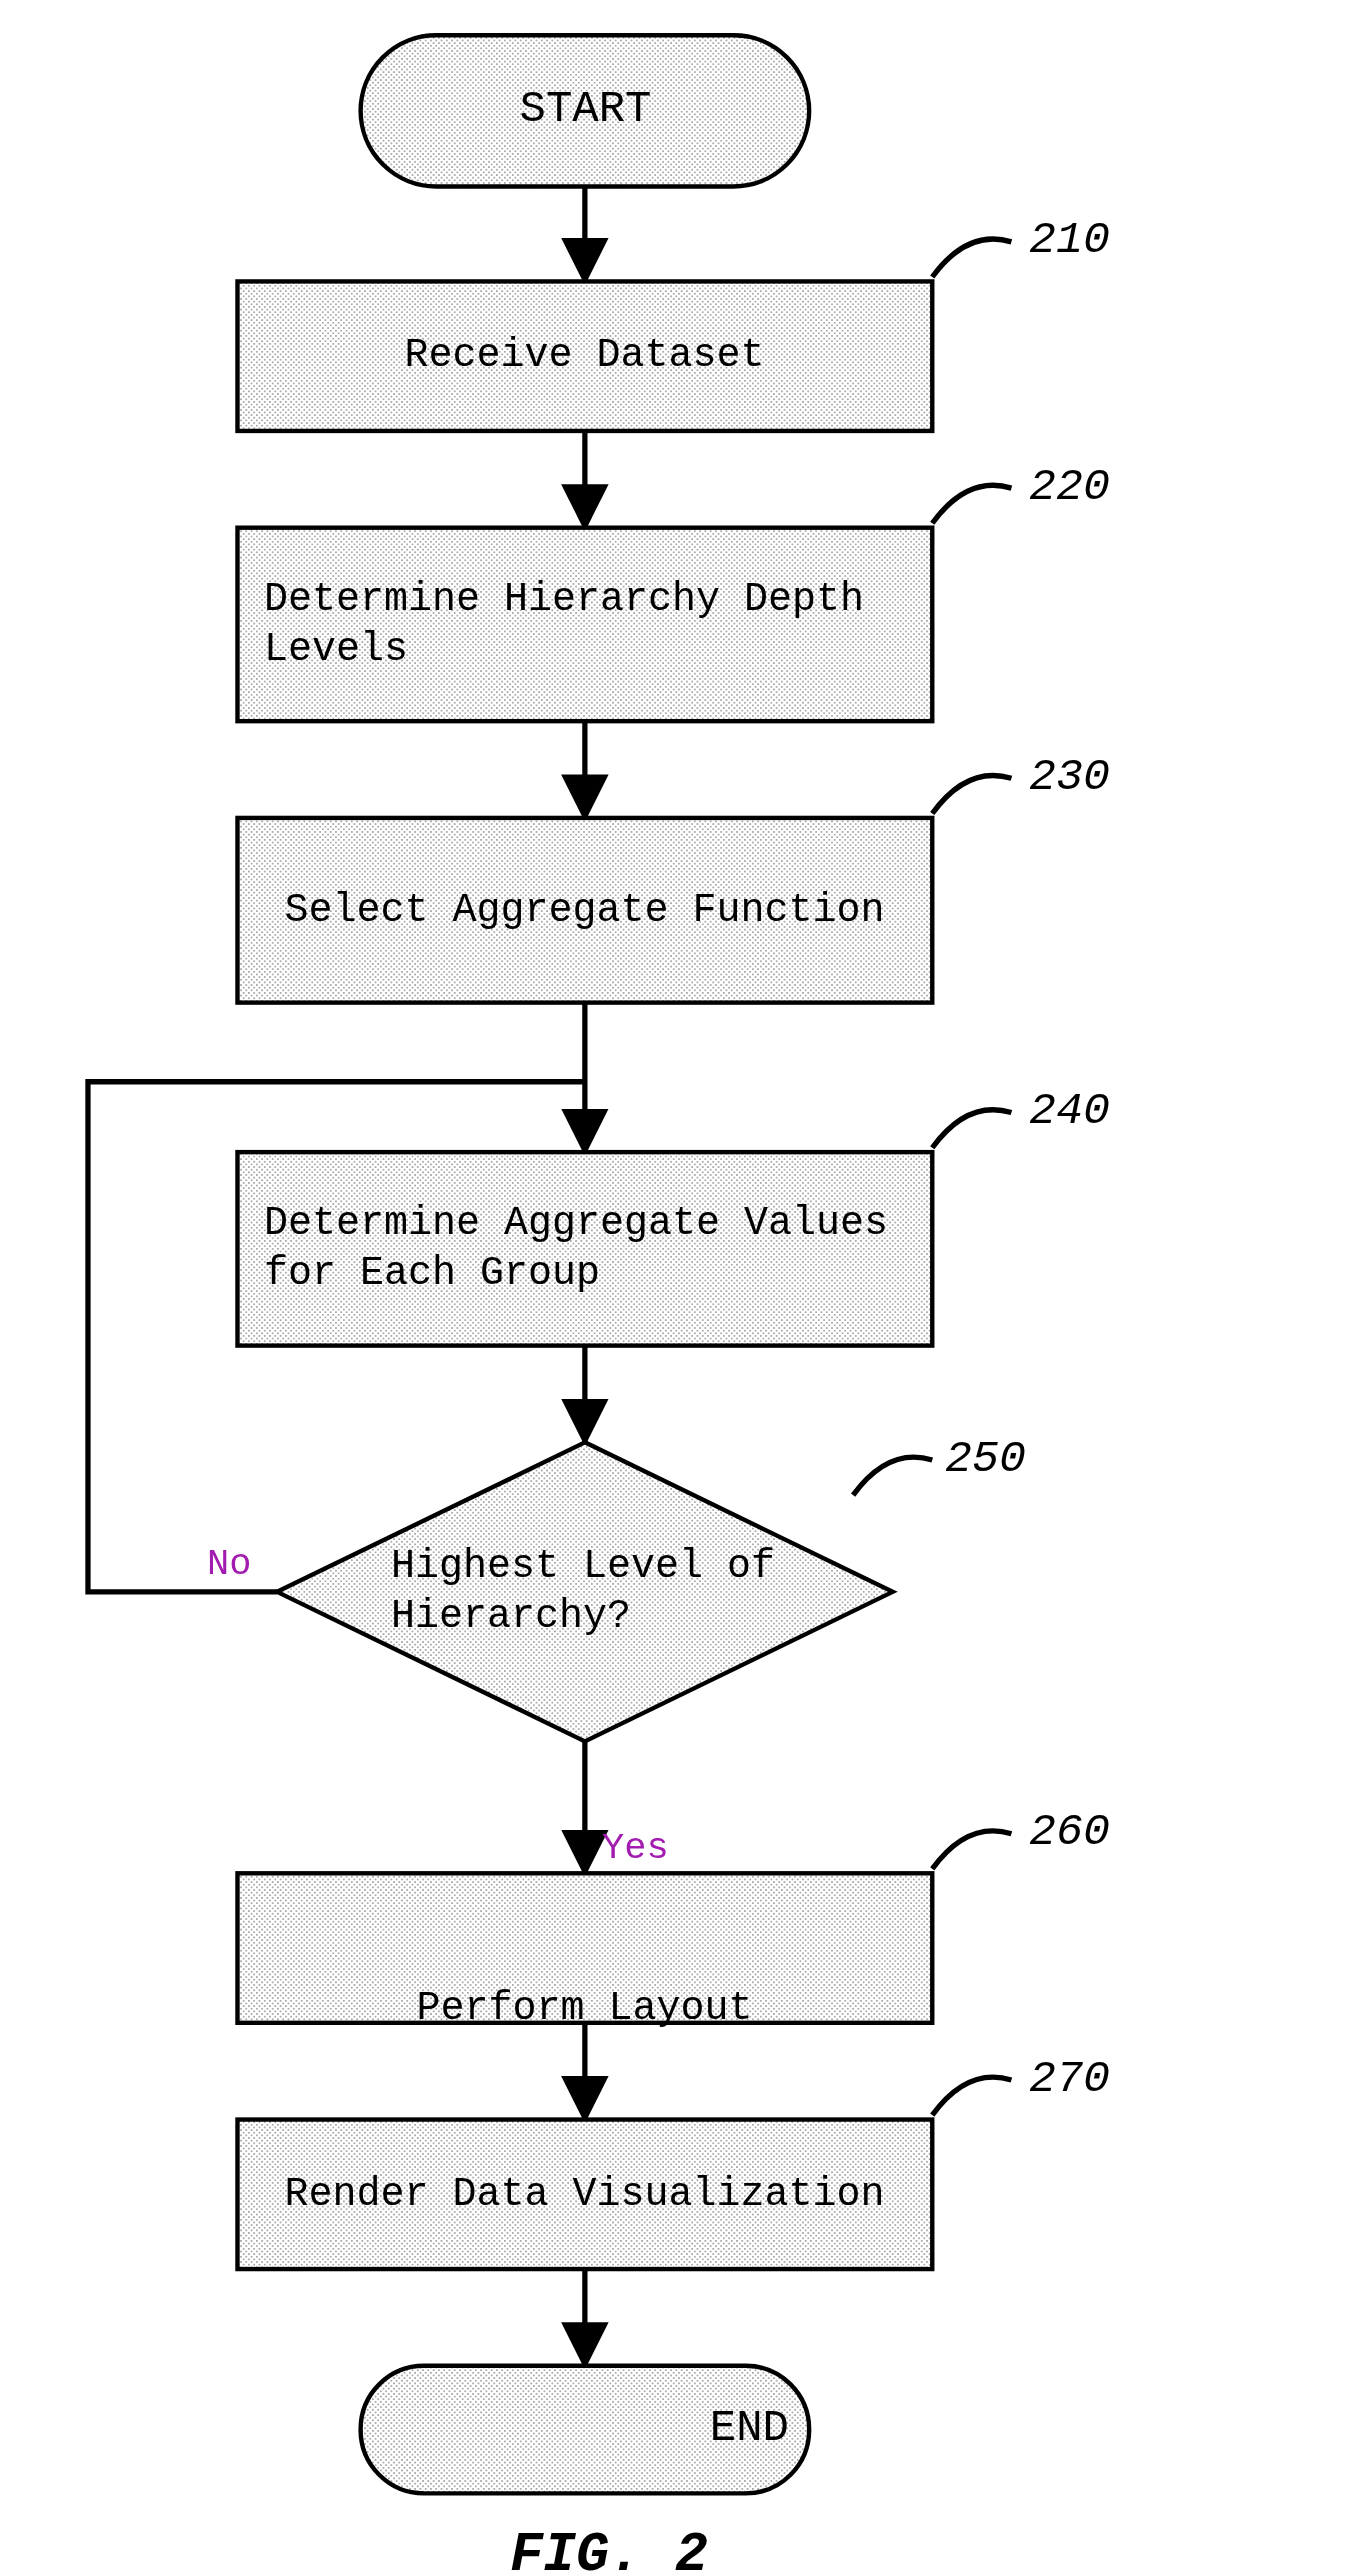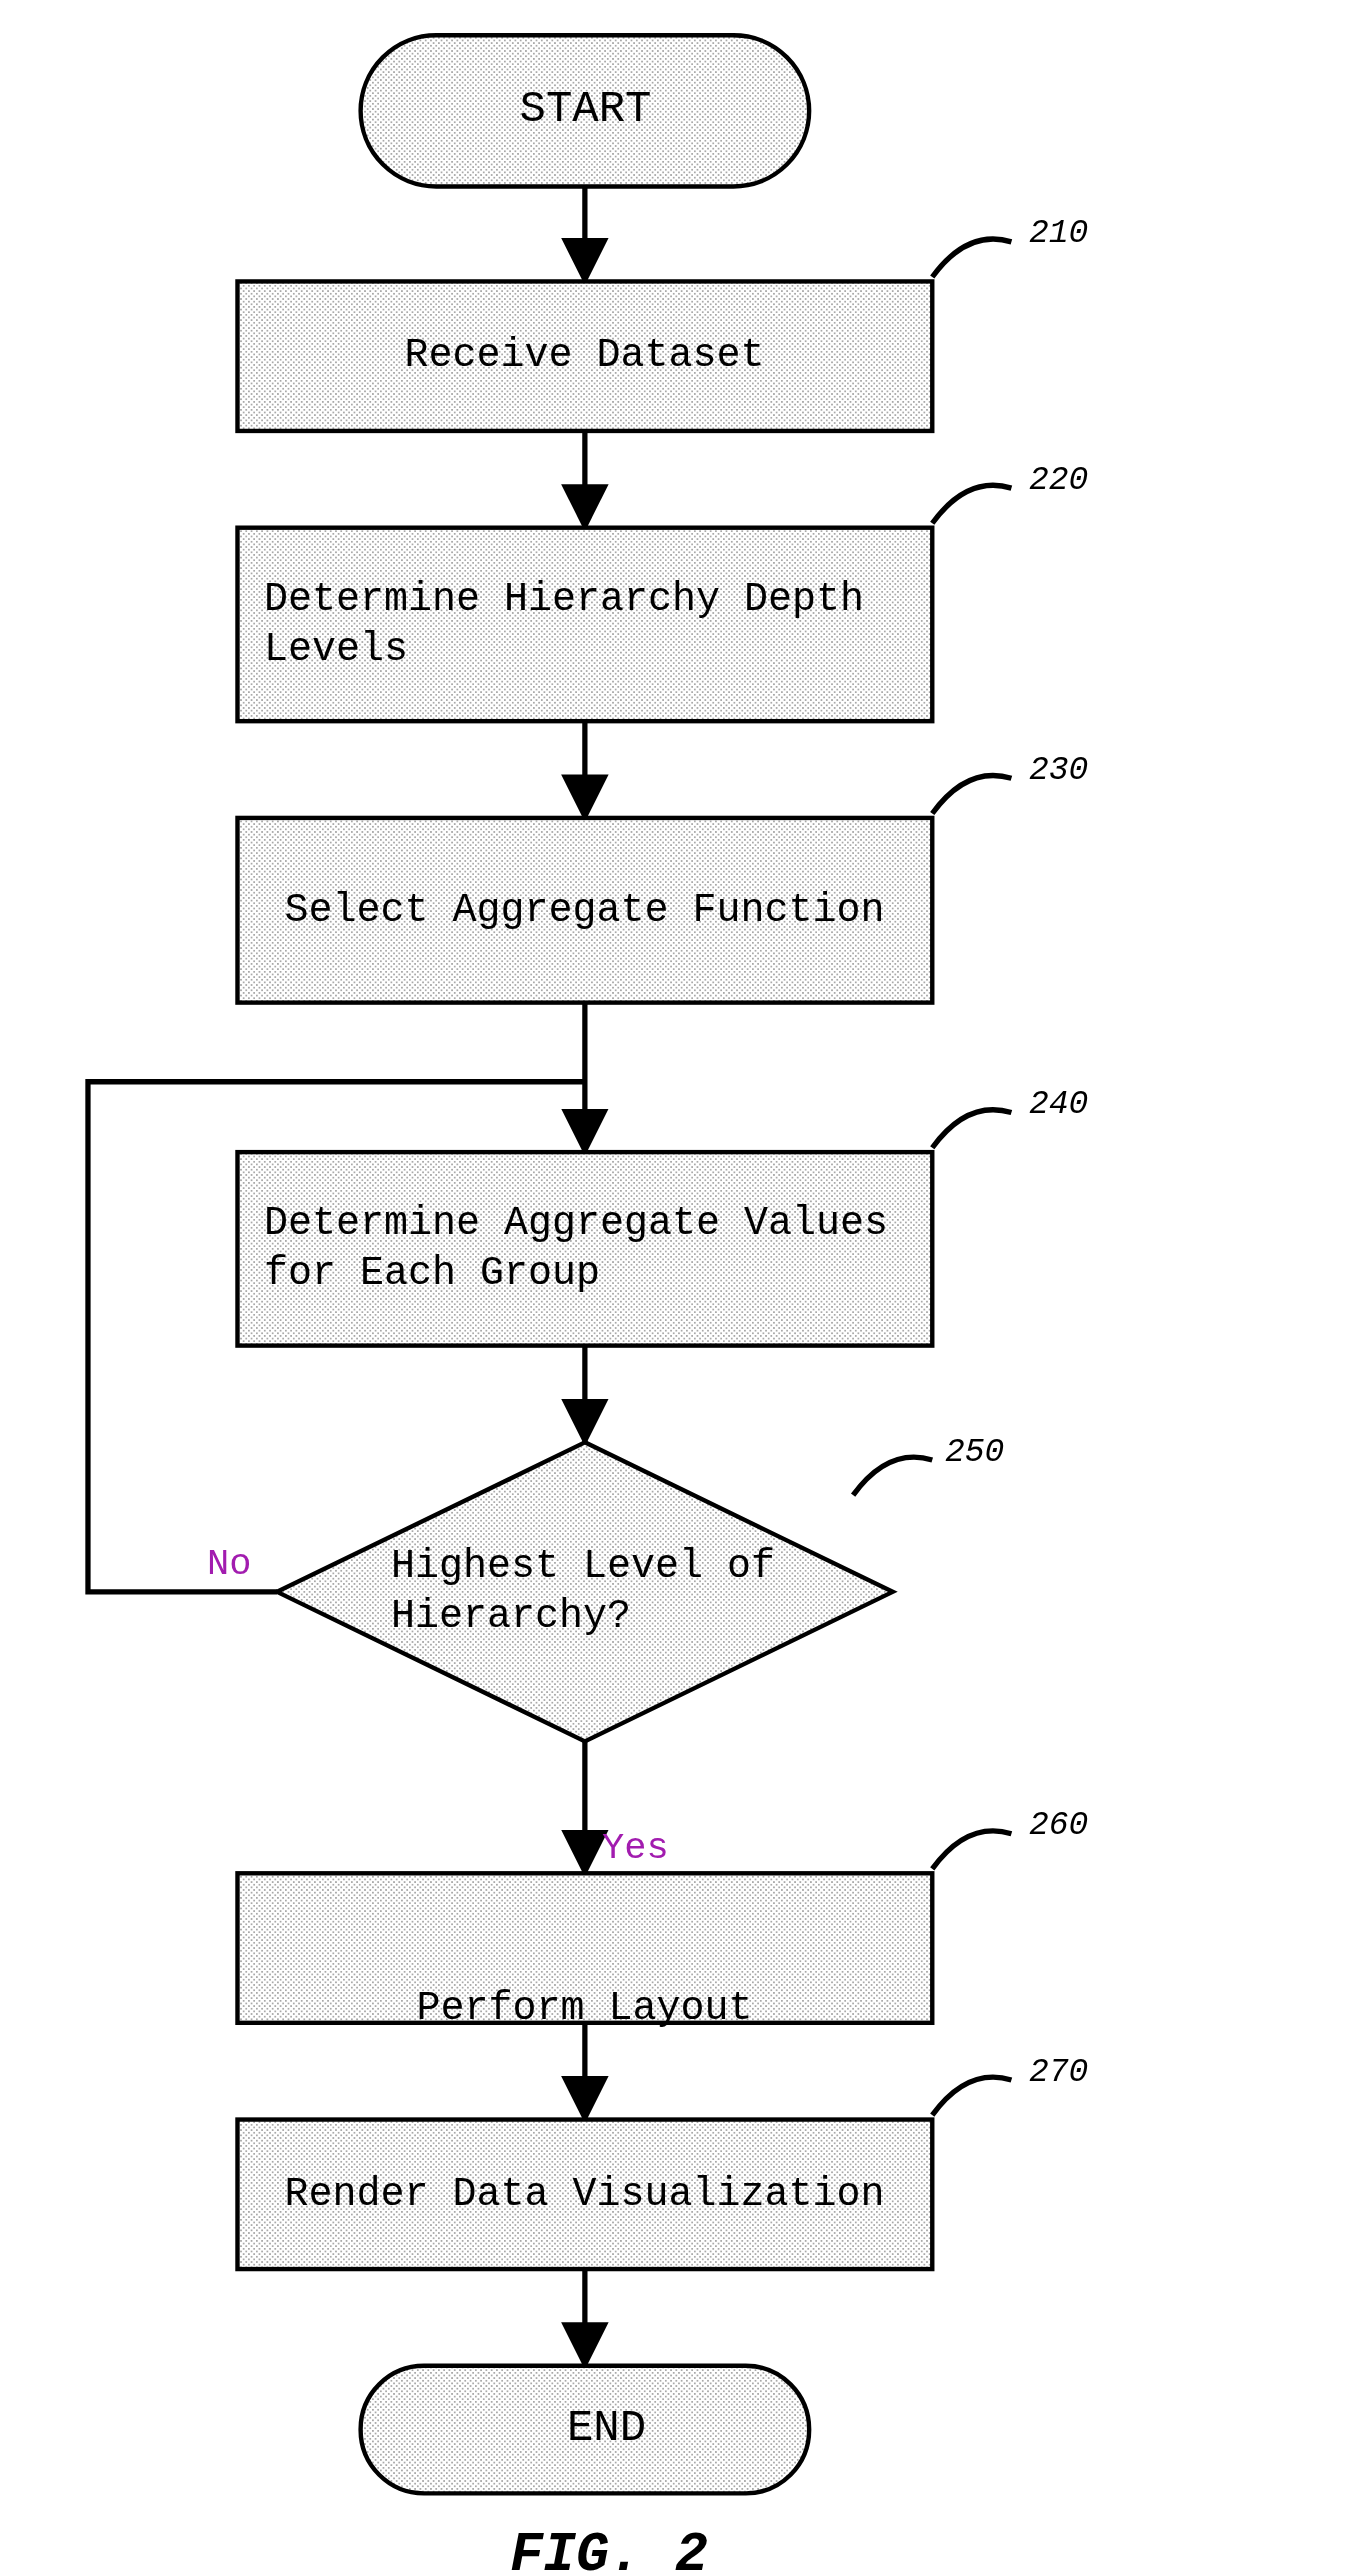--- a/index.html
+++ b/index.html
@@ -26,21 +26,21 @@
   }
   .term-text {
     position: absolute;
     font-size: 44px;
     color: #000;
     text-align: center;
     font-weight: normal;
   }
   .ref-text {
     position: absolute;
-    font-size: 33px;
+    font-size: 45px;
     font-style: italic;
     color: #000;
   }
   .edge-text {
     position: absolute;
     font-size: 37px;
     color: #a21caf;
   }
   .fig-text {
     position: absolute;
@@ -107,21 +107,21 @@
   <rect x="270" y="2410" width="790" height="170" fill="url(#dots)" stroke="#000" stroke-width="5"></rect>
   <path d="M 1060 2405 q 40 -55 90 -40" fill="none" stroke="#000" stroke-width="6"></path>
 
   <line x1="665" y1="2580" x2="665" y2="2690" stroke="#000" stroke-width="6" marker-end="url(#arrow)"></line>
 
   <rect x="410" y="2690" rx="72" ry="72" width="510" height="145" fill="url(#dots)" stroke="#000" stroke-width="5"></rect>
 </svg>
 
 <div class="term-text" style="left:361px; top:84px; width:449px; text-align:center;">START</div>
 
-<div class="term-text" style="left:382px; top:2403px; width:449px; text-align:center;">END</div>
+<div class="term-text" style="left:340px; top:2403px; width:449px; text-align:right;">END</div>
 
 <div class="box-text" style="left:237px; top:281px; width:695px; height:150px;">Receive Dataset</div>
 <div class="ref-text" style="left:1029px; top:215px;">210</div>
 
 <div class="box-text" style="left:264px; top:528px; width:642px; height:193px;">Determine Hierarchy Depth Levels</div>
 <div class="ref-text" style="left:1029px; top:462px;">220</div>
 
 <div class="box-text" style="left:237px; top:818px; width:695px; height:185px;">Select Aggregate Function</div>
 <div class="ref-text" style="left:1029px; top:752px;">230</div>
 

